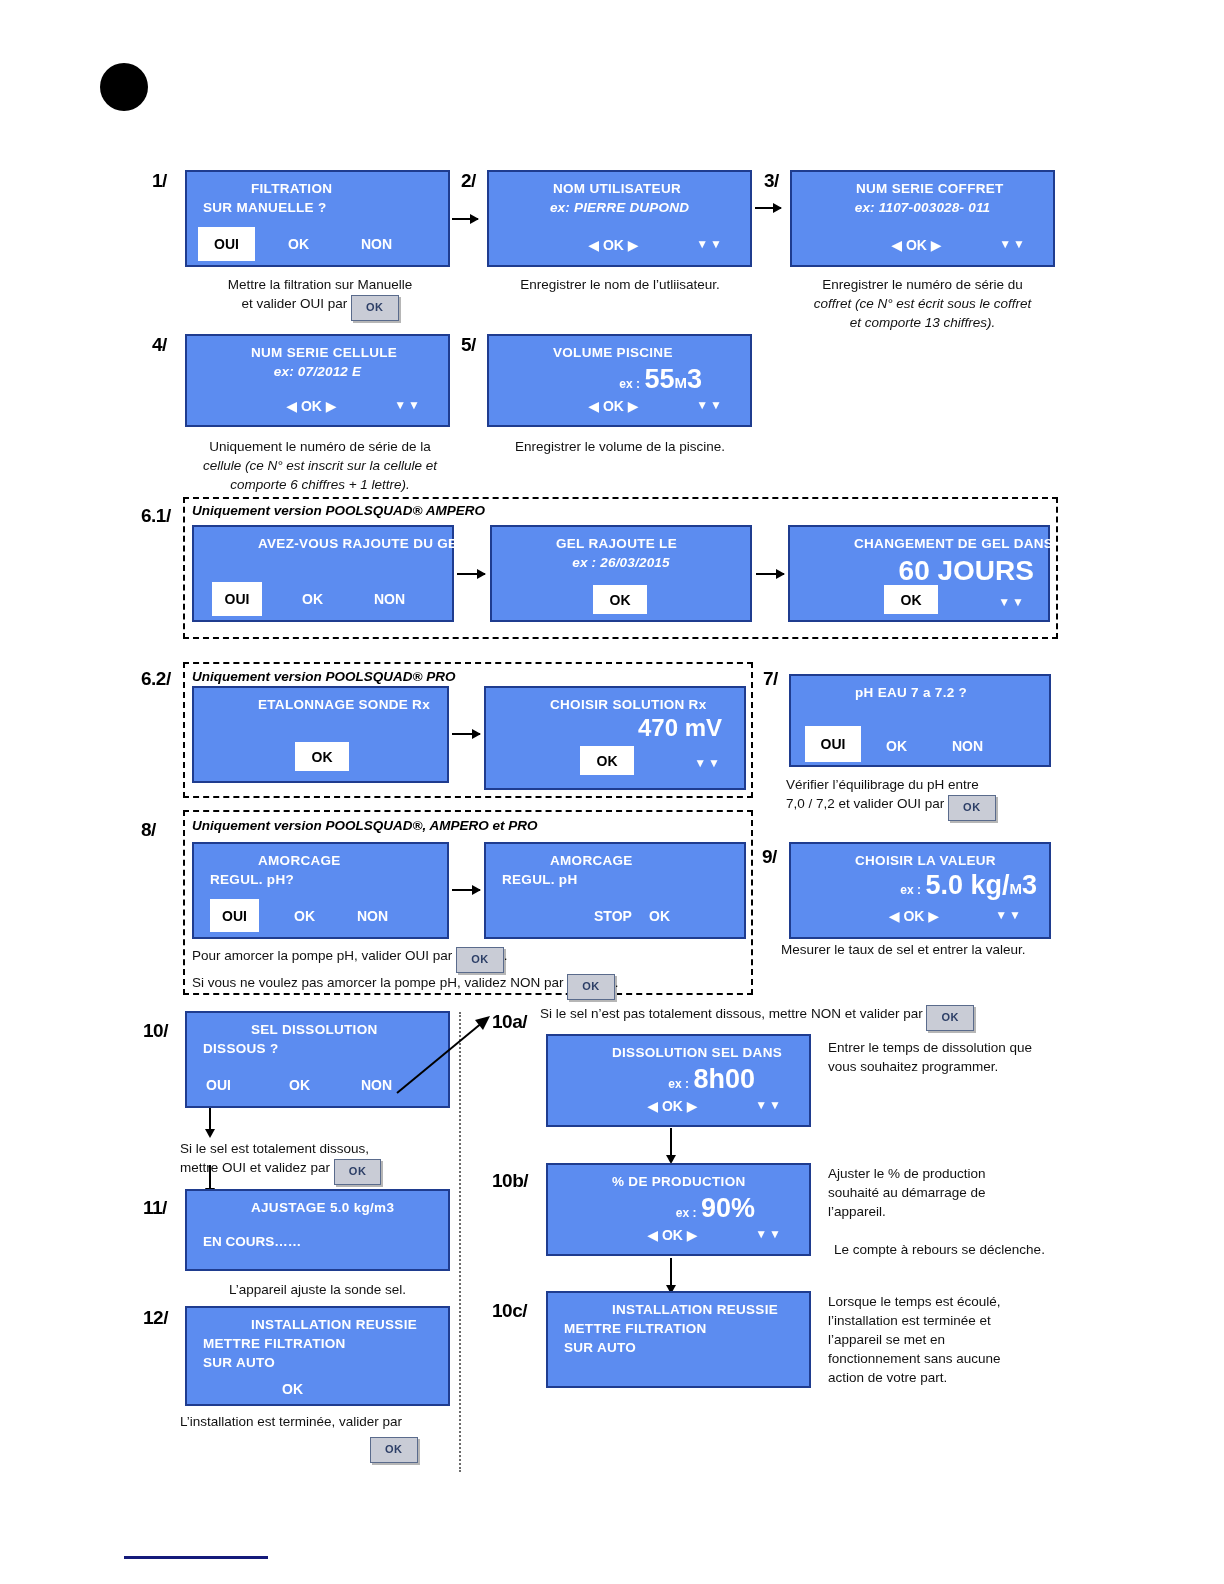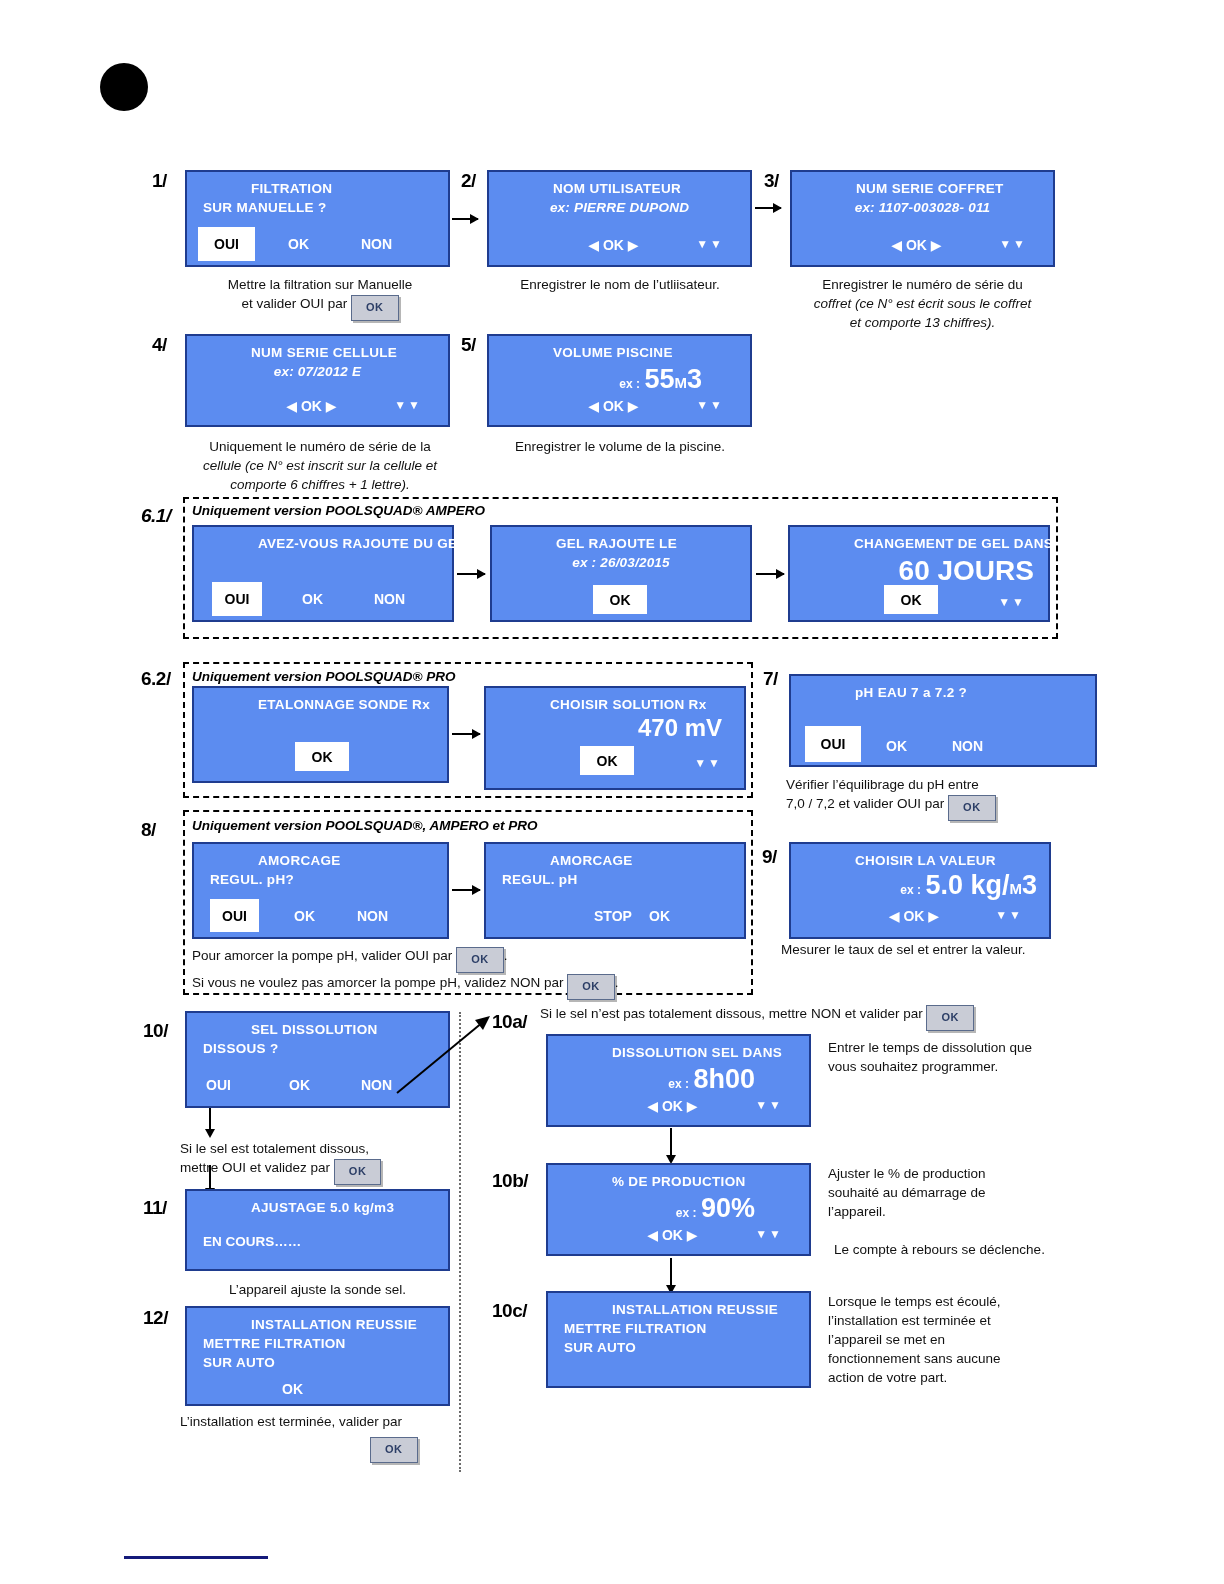--- a/index.html
+++ b/index.html
@@ -177,21 +177,21 @@
     <span class="ex">ex :</span>
     <span class="num">55</span><span class="unitsm">M</span><span class="num">3</span>
   </div>
   <div class="navrow" style="top:62px;">
     <span class="okgrp">◀&nbsp;OK&nbsp;▶</span>
     <span class="dngrp">▼▼</span>
   </div>
 </div>
 <div class="cap center" style="left:480px;top:437px;width:280px;">Enregistrer le volume de la piscine.</div>
 
-<div class="abs stepnum" style="left:141px;top:505px;font-style:italic;">6.1/</div>
+<div class="abs stepnum" style="left:141px;top:505px;">6.1/</div>
 <div class="dashbox" style="left:183px;top:497px;width:875px;height:142px;"></div>
 <div class="dashlabel" style="left:192px;top:503px;">Uniquement  version POOLSQUAD® AMPERO</div>
 
 <div class="lcd" style="left:192px;top:525px;width:262px;height:97px;">
   <div class="ttl">AVEZ-VOUS RAJOUTE  DU GEL ?</div>
   <div class="oui-hl" style="left:18px;top:55px;width:50px;height:34px;">OUI</div>
   <div class="choice" style="left:108px;top:64px;">OK</div>
   <div class="choice" style="left:180px;top:64px;">NON</div>
 </div>
 <div class="arrow-r" style="left:457px;top:573px;width:28px;"></div>
@@ -221,21 +221,21 @@
 <div class="arrow-r" style="left:452px;top:733px;width:28px;"></div>
 
 <div class="lcd" style="left:484px;top:686px;width:262px;height:104px;">
   <div class="ttl">CHOISIR SOLUTION Rx</div>
   <div class="abs" style="right:22px;top:26px;font-size:24px;font-weight:bold;color:#fff;">470 mV</div>
   <div class="okwhite" style="left:94px;top:58px;width:54px;height:29px;">OK</div>
   <div class="downs" style="right:22px;top:68px;">▼▼</div>
 </div>
 
 <div class="abs stepnum" style="left:763px;top:668px;">7/</div>
-<div class="lcd" style="left:789px;top:674px;width:308px;height:93px;">
+<div class="lcd" style="left:789px;top:674px;width:262px;height:93px;">
   <div class="ttl">pH EAU  7 a 7.2 ?</div>
   <div class="oui-hl" style="left:14px;top:50px;width:56px;height:36px;">OUI</div>
   <div class="choice" style="left:95px;top:62px;">OK</div>
   <div class="choice" style="left:161px;top:62px;">NON</div>
 </div>
 <div class="cap" style="left:786px;top:775px;width:280px;">
   <span>Vérifier l’équilibrage du pH entre</span><br>
   <span>7,0 / 7,2 et valider OUI par</span>
   <span class="okkey">OK</span>
 </div>

